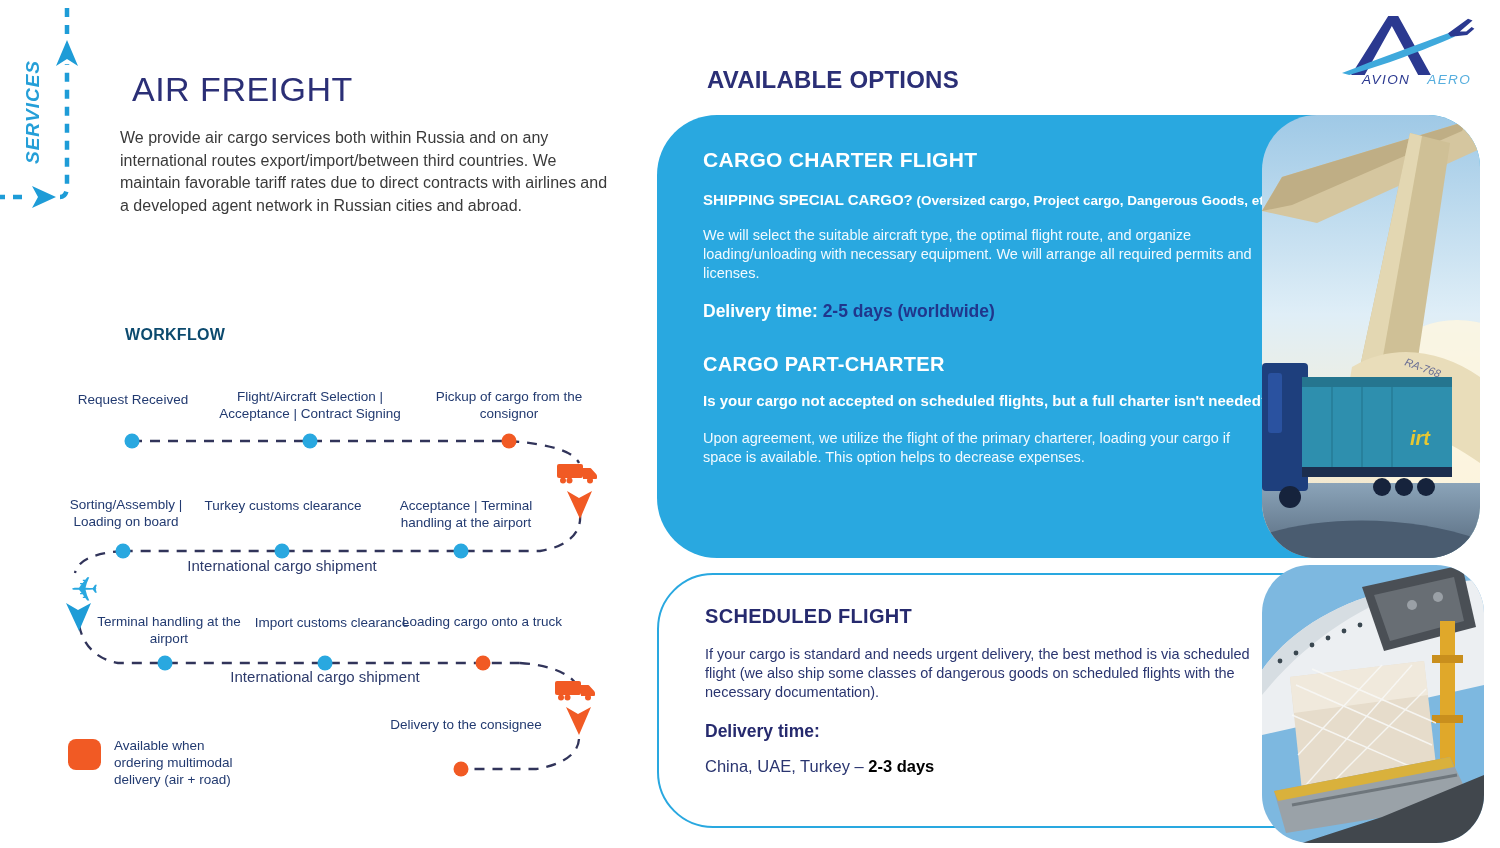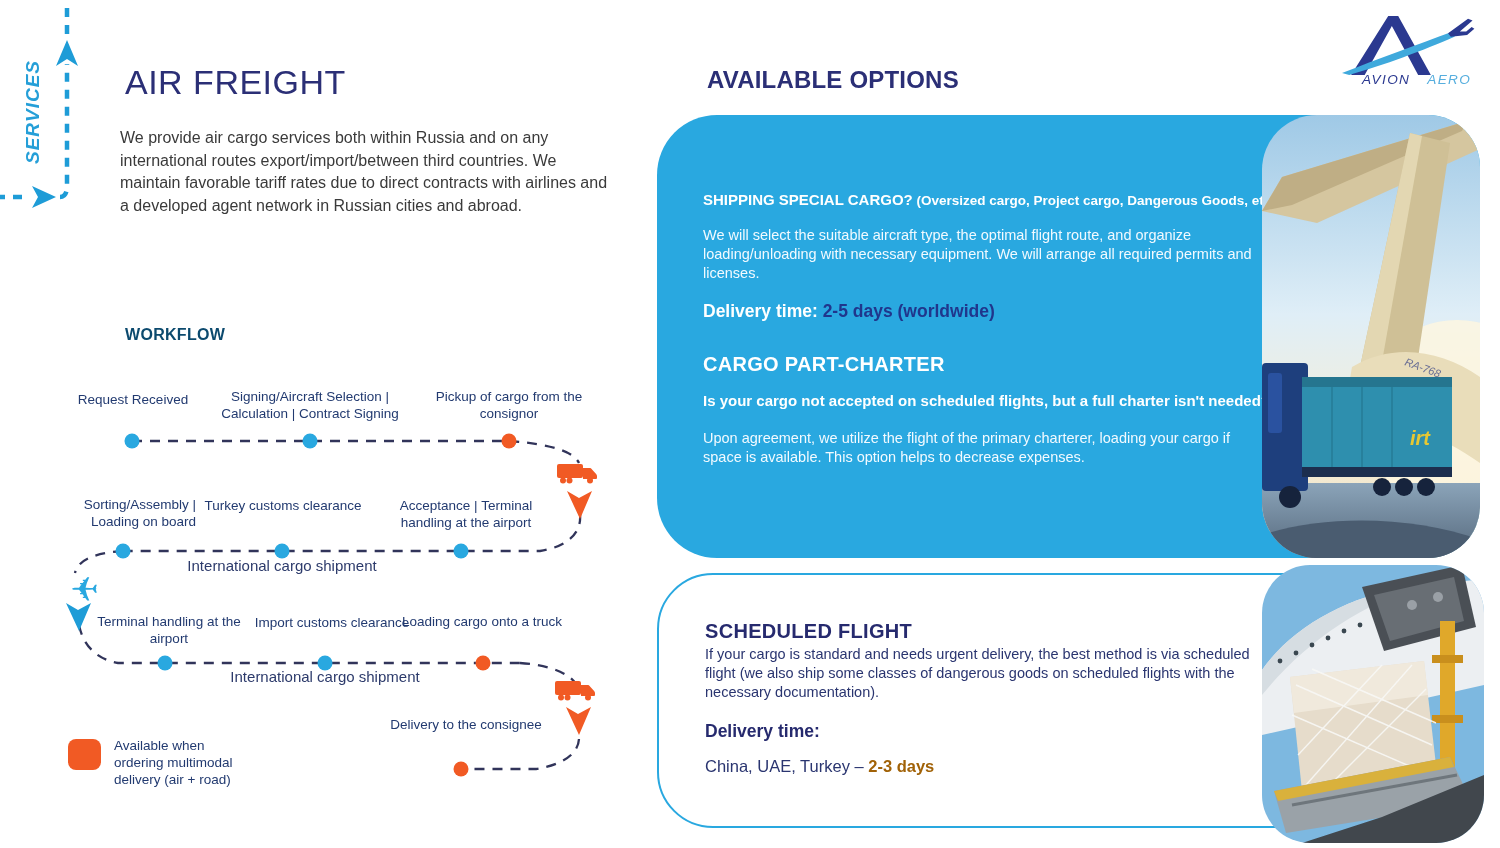--- a/index.html
+++ b/index.html
@@ -3,21 +3,21 @@
 <meta charset="utf-8">
 <style>
   html,body{margin:0;padding:0;background:#ffffff;}
   #app{position:relative;width:1500px;height:848px;overflow:hidden;background:#ffffff;
        font-family:"Liberation Sans",sans-serif;}
   .abs{position:absolute;}
 
   
   .services-label{position:absolute;left:33px;top:112px;transform:translate(-50%,-50%) rotate(-90deg);
     color:#259fd8;font-style:italic;font-size:19px;font-weight:600;letter-spacing:1px;white-space:nowrap;}
-  .page-title{position:absolute;left:120px;top:58px;margin:5px;font-size:34px;font-weight:500;
+  .page-title{position:absolute;left:120px;top:58px;margin:12px;font-size:34px;font-weight:500;
     color:#2b2f76;letter-spacing:.5px;}
   .intro{position:absolute;left:120px;top:127px;width:488px;margin:0;font-size:16px;line-height:22.5px;color:#3a3a3a;}
   .workflow-heading{position:absolute;left:125px;top:326px;margin:0;font-size:16px;font-weight:700;color:#0c4a6e;letter-spacing:.3px;}
   .step-label{position:absolute;transform:translateX(-50%);text-align:center;
     font-size:13.5px;line-height:17px;color:#223a70;font-weight:500;}
   .segment-label{position:absolute;transform:translateX(-50%);text-align:center;
     font-size:15px;color:#2c3a6b;font-weight:500;white-space:nowrap;}
   .legend-swatch{position:absolute;left:68px;top:739px;width:33px;height:31px;border-radius:8px;background:#f15a24;}
   .legend-text{position:absolute;left:114px;top:737px;width:138px;font-size:13.5px;line-height:17px;color:#223a70;font-weight:500;}
 
@@ -28,25 +28,25 @@
     border-radius:60px 52px 52px 60px;}
   .card-title{position:absolute;left:46px;margin:0;color:#ffffff;font-size:21px;font-weight:700;letter-spacing:.3px;}
   .card-question{position:absolute;left:46px;color:#ffffff;font-size:15px;font-weight:700;}
   .card-question .note{font-size:13.5px;}
   .card-body{position:absolute;left:46px;color:#f2faff;font-size:14.5px;line-height:19px;font-weight:400;}
   .delivery-line{position:absolute;left:46px;font-size:17.5px;font-weight:700;color:#ffffff;white-space:nowrap;}
   .delivery-line .value{color:#20368c;}
   .photo-frame{position:absolute;overflow:hidden;}
   .scheduled-card{position:absolute;left:657px;top:573px;width:823px;height:255px;background:#ffffff;
     border:2px solid #29a8e0;border-radius:56px;box-sizing:border-box;}
-  .scheduled-card .card-title{color:#262a6e;font-size:20px;margin-top:15px;}
+  .scheduled-card .card-title{color:#262a6e;font-size:20px;}
   .scheduled-card .card-body{color:#2a3570;}
   .scheduled-card .delivery-line{color:#262a6e;}
   .route-line{position:absolute;left:46px;font-size:16.5px;color:#2a3570;white-space:nowrap;}
-  .route-line .days{color:#a16207;font-weight:700;text-align:right;}
+  .route-line .days{color:#000000;font-weight:700;text-align:right;}
 </style>
 </head>
 <body>
 
 <div id="app">
 
   <svg class="abs" style="left:0;top:0;" width="110" height="225" viewBox="0 0 110 225">
     <g fill="none" stroke="#1e9cd7" stroke-width="4.5" stroke-dasharray="9 8">
       <path d="M-4 197 H 28"></path>
       <path d="M60 197 Q 67 197 67 186 L 67 64"></path>
@@ -104,23 +104,23 @@
       <path d="M26 6 h7 a2 2 0 0 1 1.6 .9 l4.5 5.2 a3 3 0 0 1 .9 2 v2 a1 1 0 0 1 -1 1 h-13 z"></path>
       <circle cx="6" cy="18.5" r="3"></circle>
         <circle cx="12.5" cy="18.5" r="3"></circle>
         <circle cx="33" cy="18.5" r="3"></circle>
     </g>
 
     <path transform="translate(566,707)" d="M0 0 L12 7 L25 0 L13 28 Z" fill="#f15a24"></path>
   </svg>
 
   <div class="step-label" style="left:133px;top:391px;width:140px;">Request Received</div>
-  <div class="step-label" style="left:310px;top:388px;width:190px;">Signing/Aircraft Selection | Calculation | Contract Signing</div>
+  <div class="step-label" style="left:310px;top:388px;width:190px;">Flight/Aircraft Selection | Acceptance | Contract Signing</div>
   <div class="step-label" style="left:509px;top:388px;width:165px;">Pickup of cargo from the consignor</div>
-  <div class="step-label" style="left:126px;top:496px;width:140px;text-align:right;">Sorting/Assembly | Loading on board</div>
+  <div class="step-label" style="left:126px;top:496px;width:140px;">Sorting/Assembly | Loading on board</div>
   <div class="step-label" style="left:283px;top:497px;width:190px;">Turkey customs clearance</div>
   <div class="step-label" style="left:466px;top:497px;width:165px;">Acceptance | Terminal handling at the airport</div>
   <div class="step-label" style="left:169px;top:613px;width:145px;">Terminal handling at the airport</div>
   <div class="step-label" style="left:332px;top:614px;width:190px;">Import customs clearance</div>
   <div class="step-label" style="left:482px;top:613px;width:210px;">Loading cargo onto a truck</div>
   <div class="step-label" style="left:466px;top:716px;width:210px;">Delivery to the consignee</div>
 
   <div class="segment-label" style="left:282px;top:557px;">International cargo shipment</div>
   <div class="segment-label" style="left:325px;top:668px;">International cargo shipment</div>
 
@@ -131,20 +131,21 @@
 
   <svg class="abs" style="left:1342px;top:10px;" width="136" height="80" viewBox="0 0 150 85">
     <path d="M10 70 L51 5 L62 5 L98 70 L84 70 L55 16 L25 70 Z" fill="#2b3990"></path>
     <path d="M0 68 C38 53 85 36 120 23 L130 16 L124 28 C92 42 45 60 8 70 Z" fill="#3fa9dc"></path>
     <path d="M117 24 L139 8 L144 10 L130 22 L137 22 L143 17 L146 19 L138 26 L120 28 Z" fill="#2b3990"></path>
     <text x="22" y="80" font-size="15" font-style="italic" letter-spacing="1.5" fill="#2b3990">AVION</text>
     <text x="94" y="80" font-size="15" font-style="italic" letter-spacing="1.5" fill="#56aede">AERO</text>
   </svg>
 
   <div class="charter-card">
+    <h3 class="card-title" style="top:33px;">CARGO CHARTER FLIGHT</h3>
     <div class="card-question" style="top:76px;">
       <span>SHIPPING SPECIAL CARGO?</span><span class="note"> (Oversized cargo, Project cargo, Dangerous Goods, etc.)</span>
     </div>
     <div class="card-body" style="top:111px;width:566px;">We will select the suitable aircraft type, the optimal flight route, and organize loading/unloading with necessary equipment. We will arrange all required permits and licenses.</div>
     <div class="delivery-line" style="top:186px;">
       <span>Delivery time: </span><span class="value">2-5 days (worldwide)</span>
     </div>
 
     <h3 class="card-title" style="top:238px;font-size:20px;">CARGO PART-CHARTER</h3>
     <div class="card-question" style="top:277px;">Is your cargo not accepted on scheduled flights, but a full charter isn't needed?</div>

